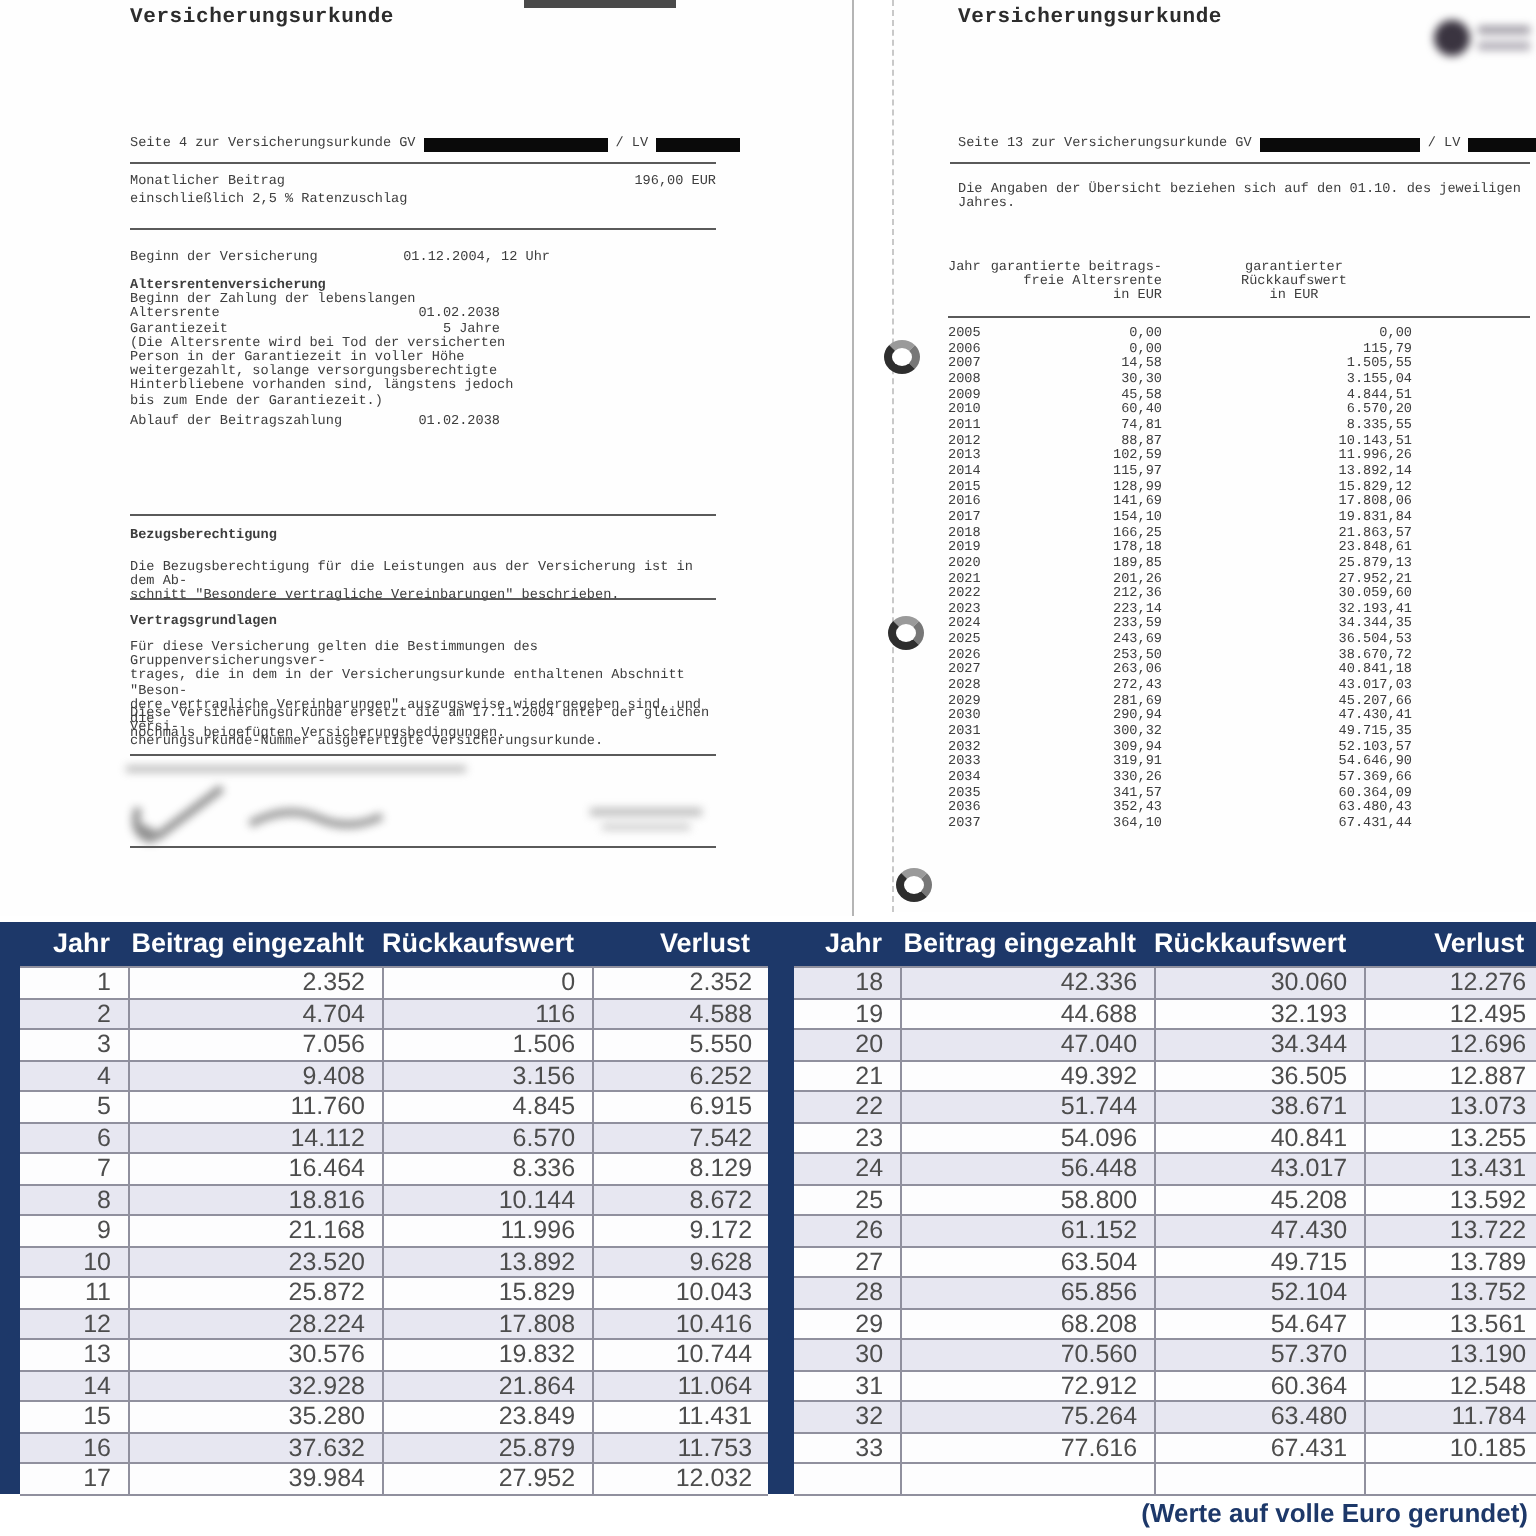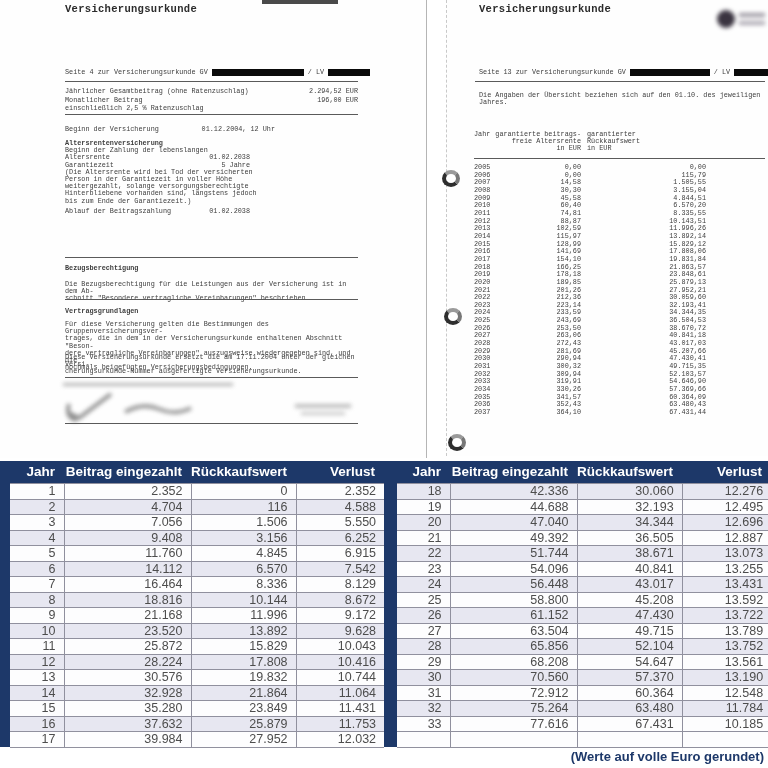--- a/index.html
+++ b/index.html
@@ -64,24 +64,20 @@
     <div class="abs pageline" style="left:65px;top:69px">
       <span>Seite 4 zur Versicherungsurkunde GV</span>
       <span class="redact" style="width:92px"></span>
       <span>/ LV</span>
       <span class="redact" style="width:42px"></span>
     </div>
     <div class="hr hrL" style="top:81px"></div>
 
     <div class="abs" style="left:65px;top:87px;width:293px;line-height:8.6px">
       <div class="kv">
-        <span>Jährlicher Gesamtbeitrag (ohne Ratenzuschlag)</span>
-        <span>2.294,52 EUR</span>
-      </div>
-      <div class="kv">
         <span>Monatlicher Beitrag</span>
         <span>196,00 EUR</span>
       </div>
       <div>einschließlich 2,5 % Ratenzuschlag</div>
     </div>
     <div class="hr hrL" style="top:114px"></div>
 
     <div class="abs kv" style="left:65px;top:126px;width:210px">
       <span>Beginn der Versicherung</span>
       <span>01.12.2004, 12 Uhr</span>
@@ -149,21 +145,21 @@
       <span class="redact" style="width:34px"></span>
     </div>
     <div class="hr hrR" style="top:81px"></div>
 
     <div class="abs" style="left:32px;top:92px;width:288px">Die Angaben der Übersicht beziehen sich auf den 01.10. des jeweiligen Jahres.</div>
 
     <div class="mini-h" style="left:27px;top:131px">Jahr</div>
     <div class="mini-h" style="left:40px;top:131px;width:94px;text-align:right">garantierte beitrags-
 freie Altersrente
 in EUR</div>
-    <div class="mini-h" style="left:140px;top:131px;width:120px;">garantierter
+    <div class="mini-h" style="left:140px;top:131px;width:120px;text-align:center">garantierter
 Rückkaufswert
 in EUR</div>
     <div class="hr" style="left:27px;right:4px;top:158px"></div>
 
     <table class="mini abs" style="left:27px;top:164px">
       <tbody>
           <tr>
             <td>2005</td>
             <td>0,00</td>
             <td>0,00</td>

